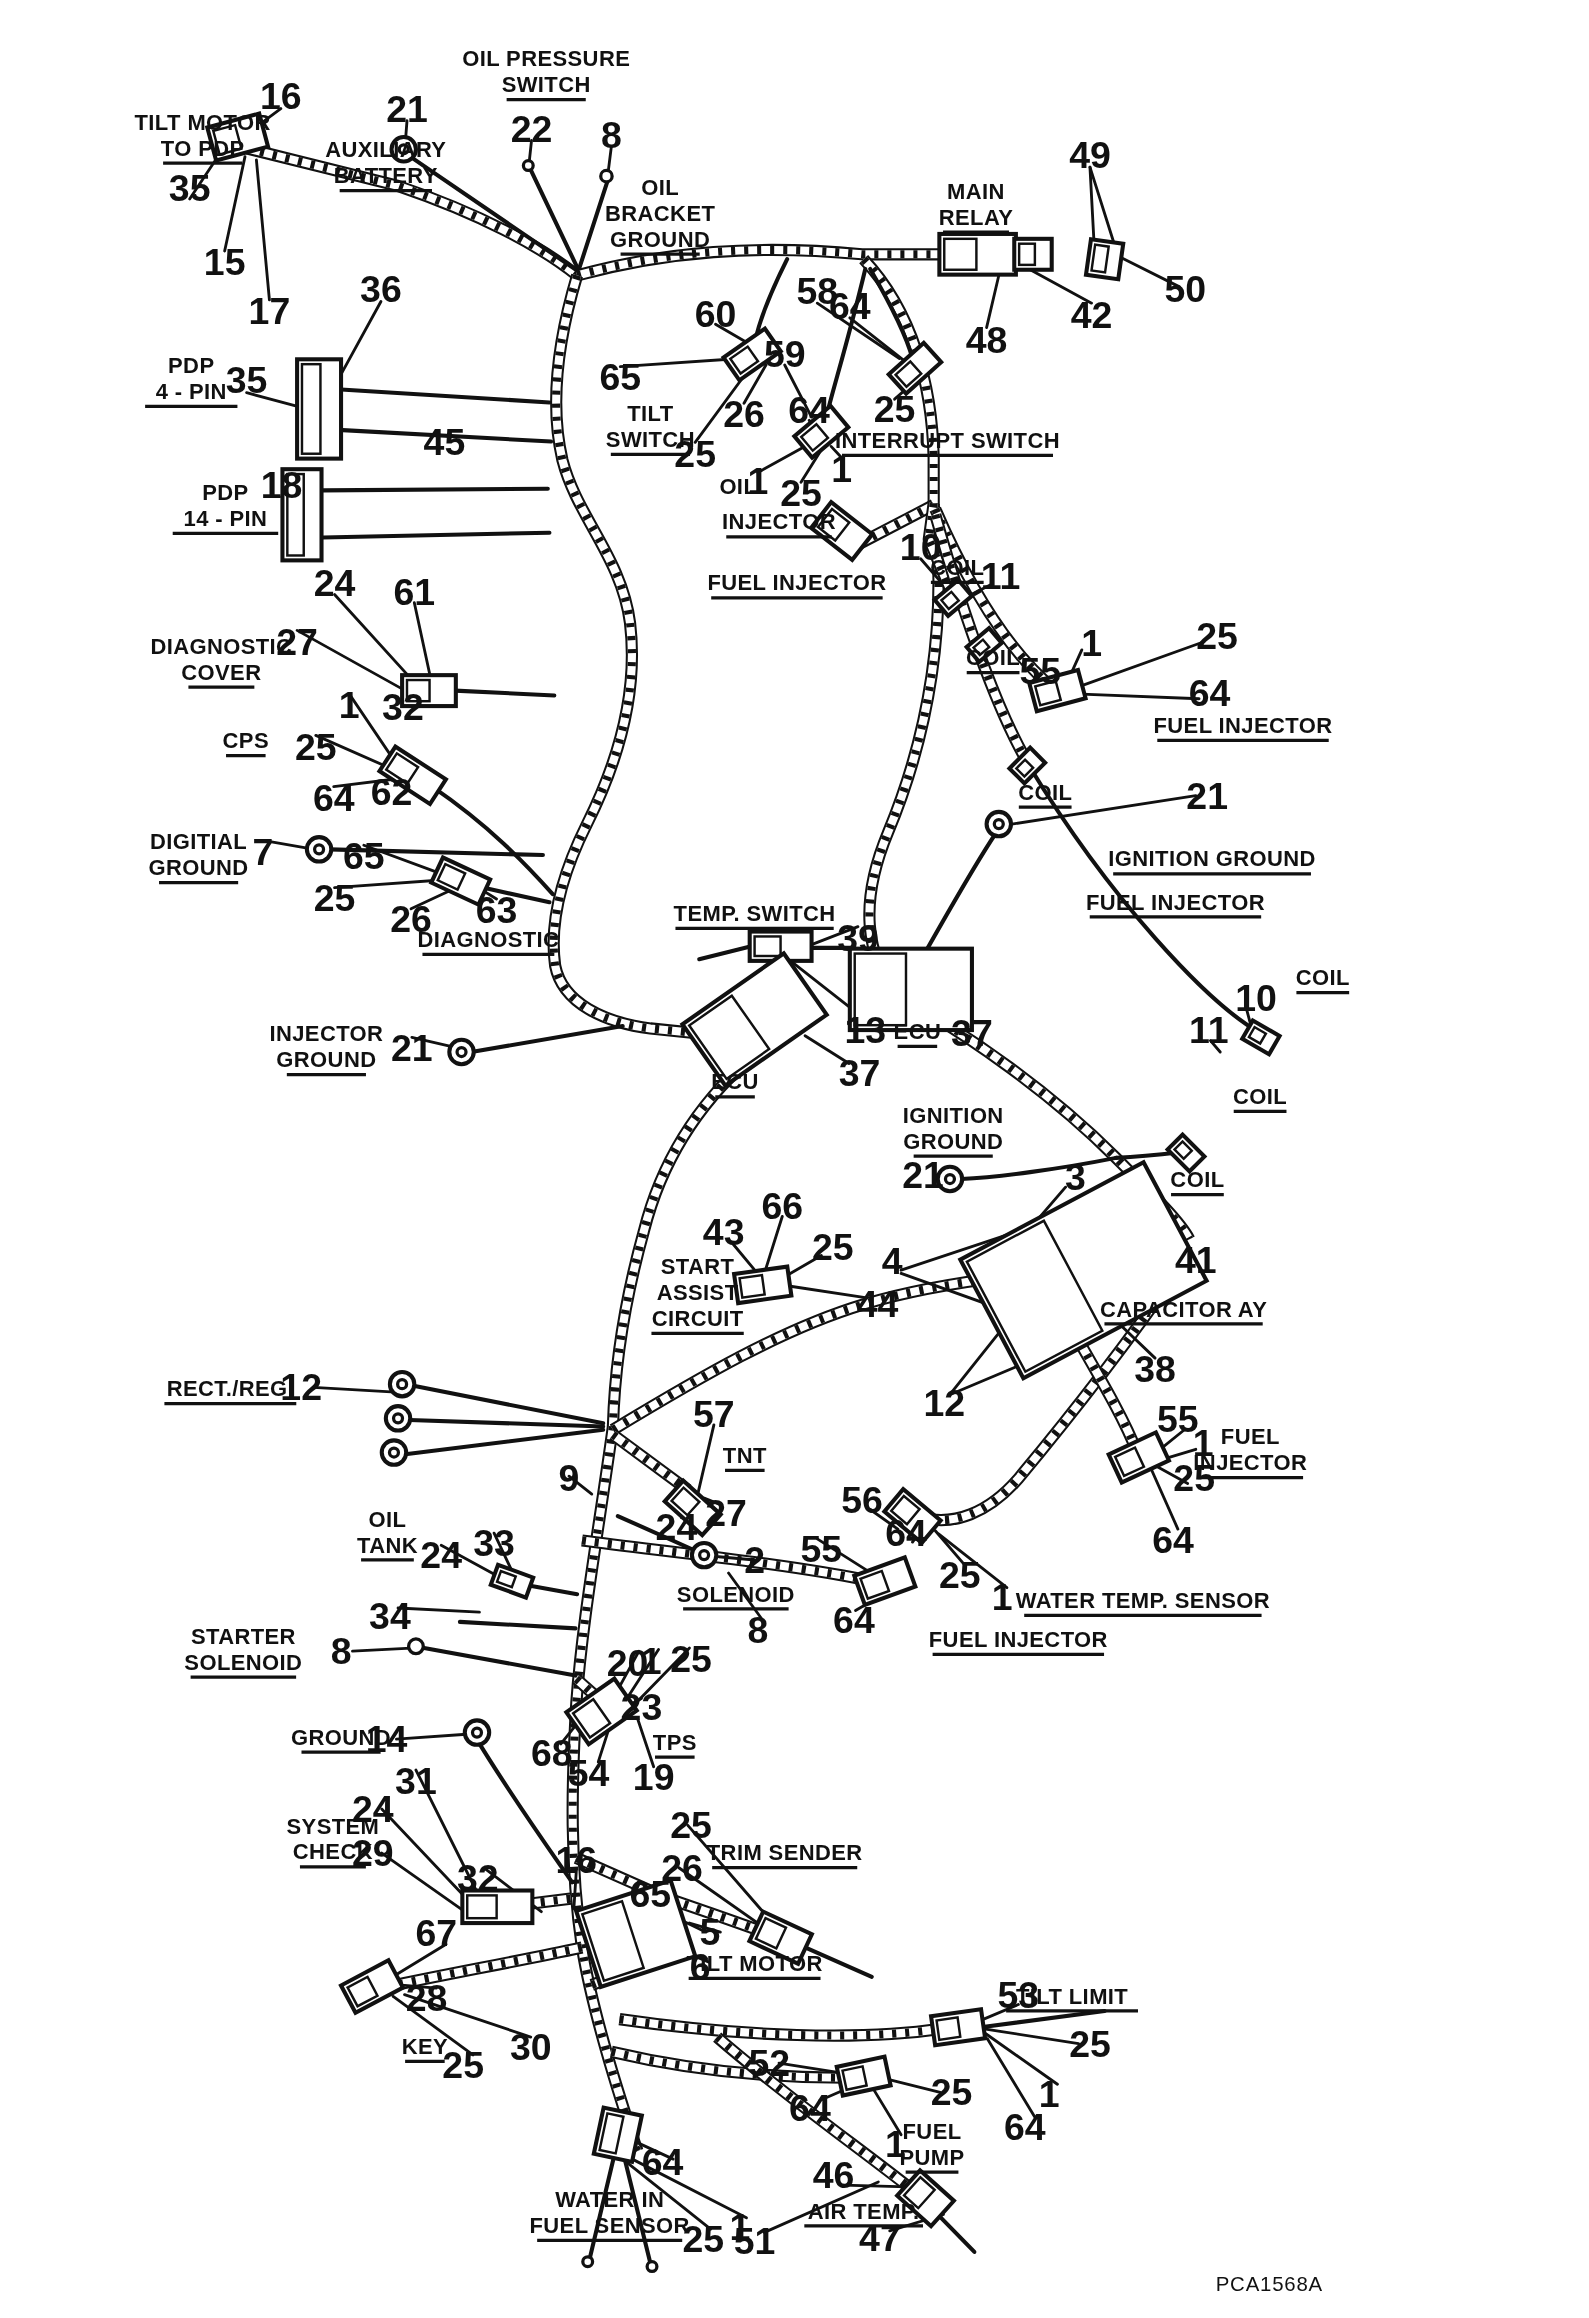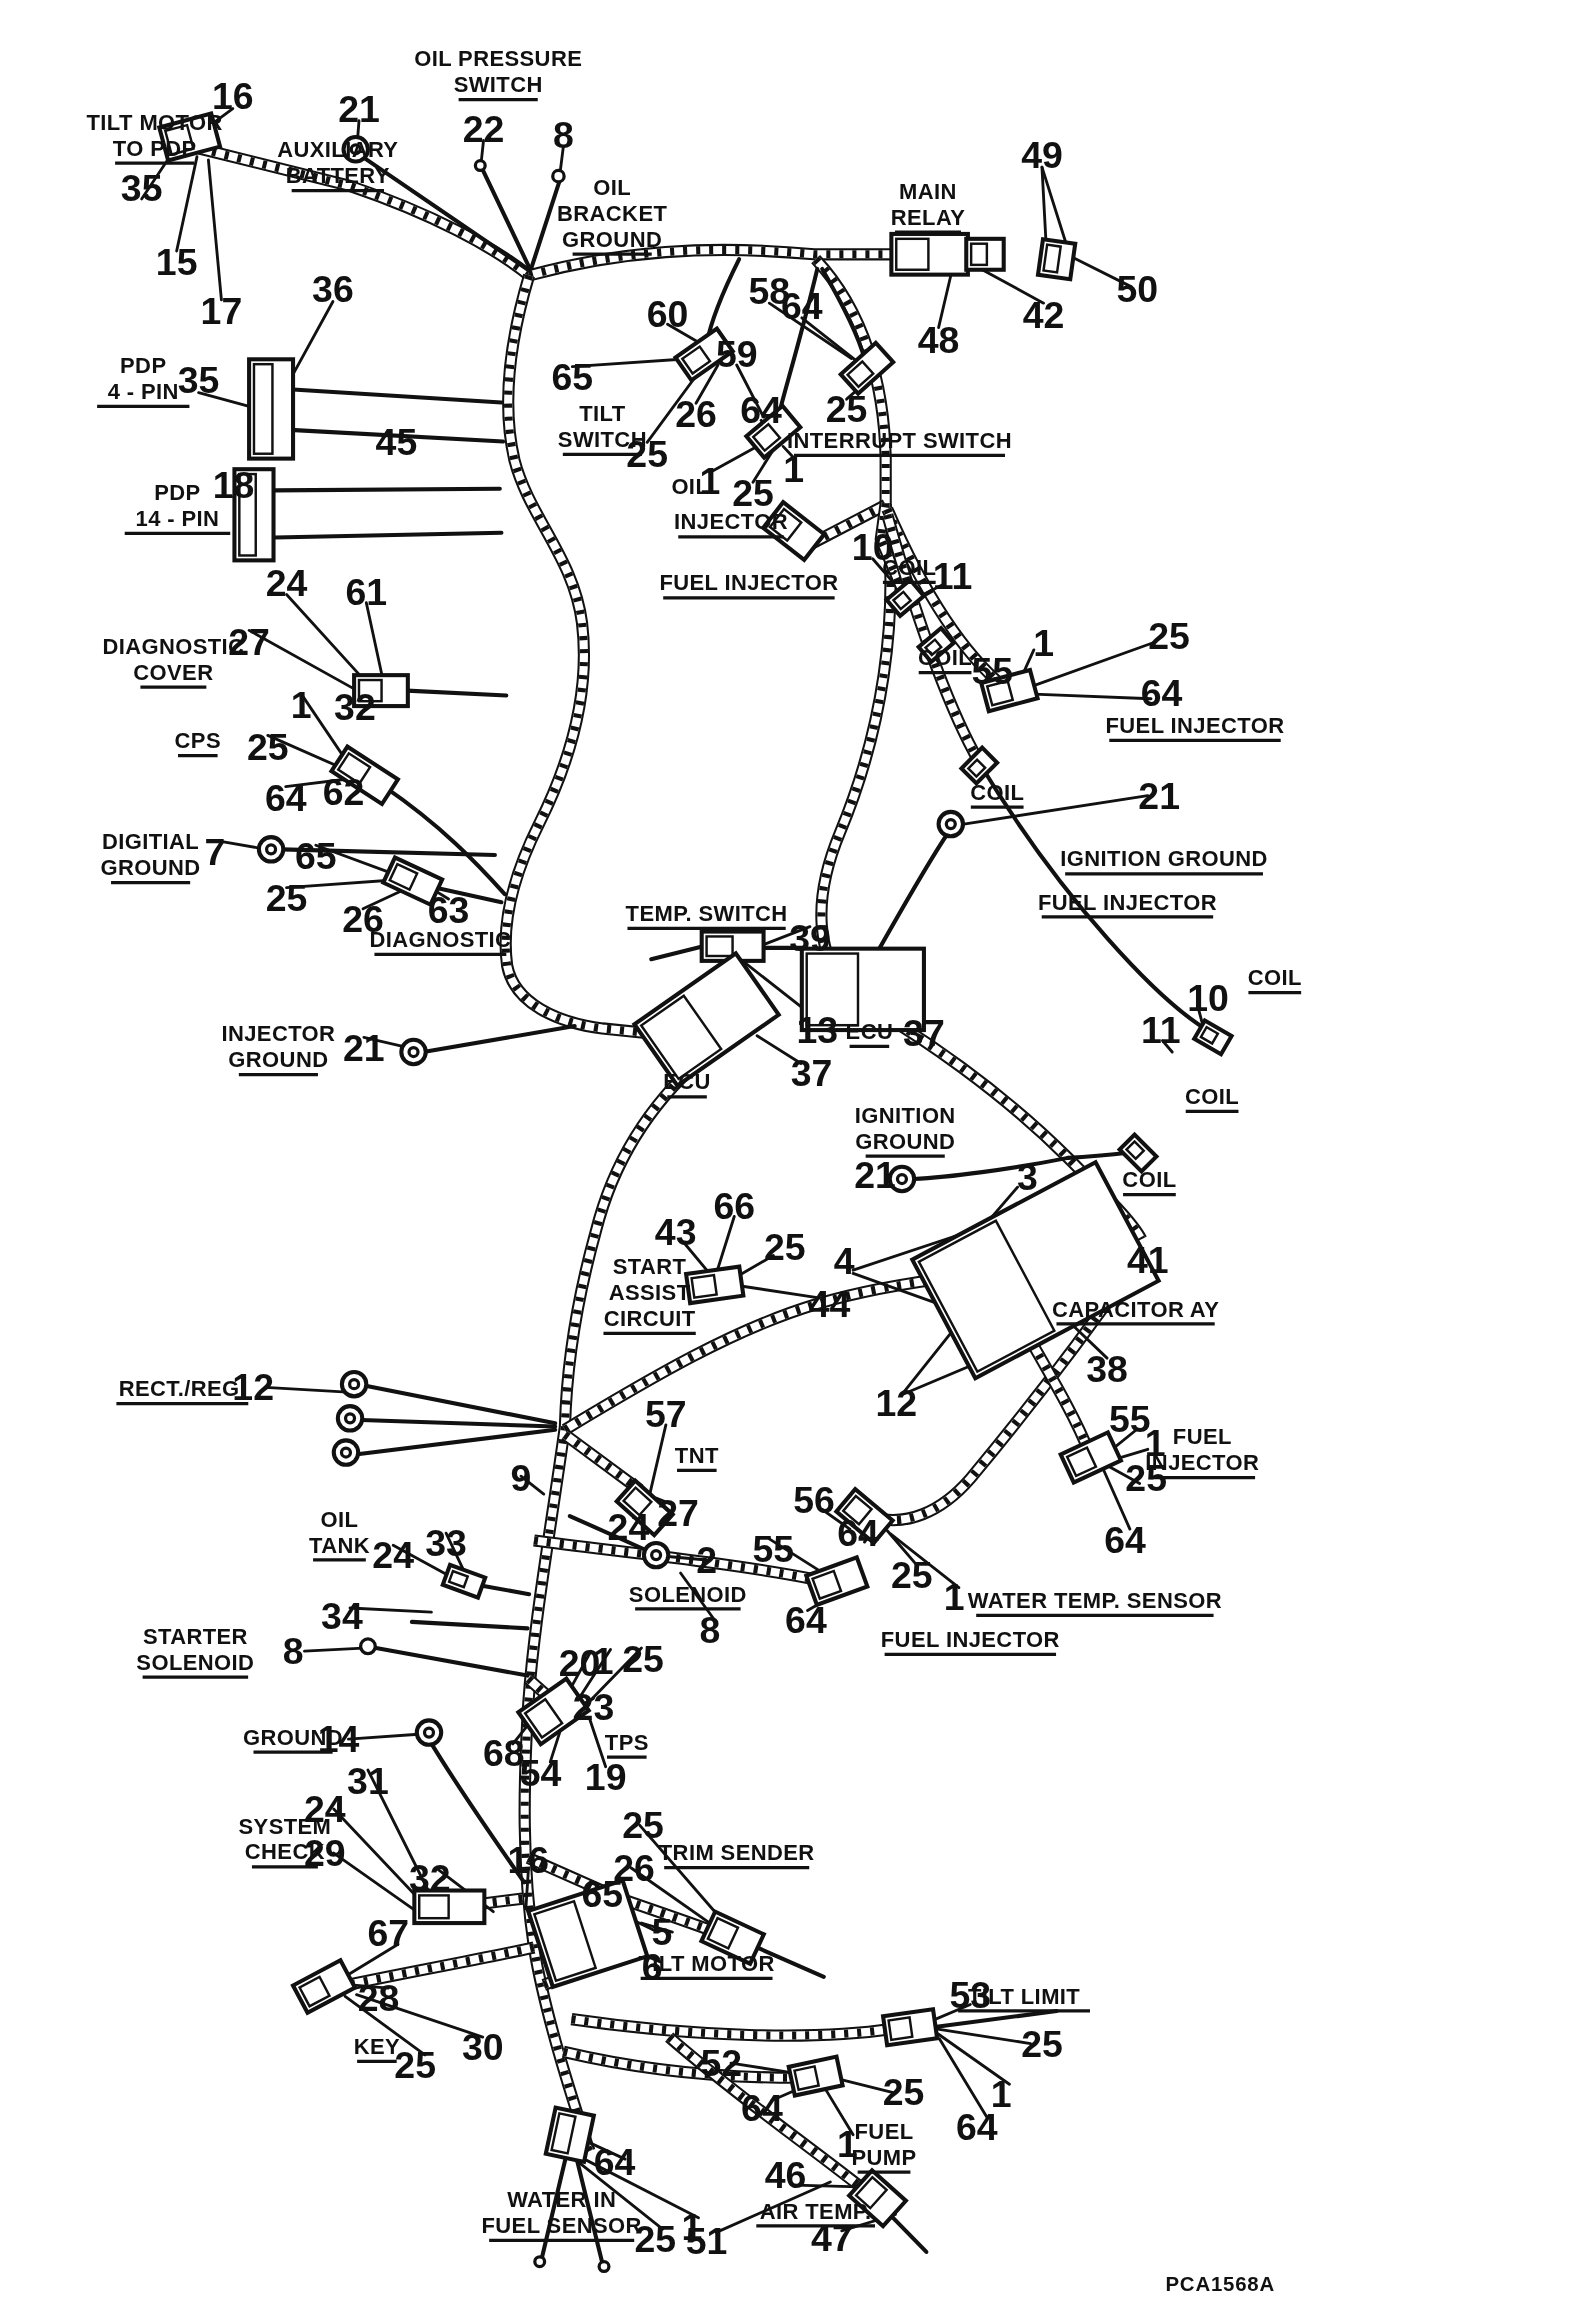--- a/index.html
+++ b/index.html
@@ -1,19 +1,19 @@
 <!DOCTYPE html>
 <html style="font-size:13px"><head>
 <meta charset="utf-8">
 <style>
   html,body{margin:0;padding:0;background:#ffffff;}
   body{width:1589px;height:2319px;position:relative;font-family:"Liberation Sans",sans-serif;}
-  #stage{position:absolute;left:0;top:0;width:1308px;height:2319px;}
+  #stage{position:absolute;left:0;top:0;width:1308px;height:2319px;padding-left:48px;}
   svg{display:block}
-  .figcode{position:absolute;right:33px;bottom:23px;font-weight:bold;font-size:20.4px;color:#111;letter-spacing:0.8px;}
+  .figcode{position:absolute;right:33px;bottom:23px;font-weight:normal;font-size:20.4px;color:#111;letter-spacing:0.8px;}
   text{fill:#111;font-family:"Liberation Sans","DejaVu Sans",sans-serif;font-weight:bold;}
   .lbl{font-size:27px;letter-spacing:0.5px;}
   .num{font-size:46px;}
 </style>
 </head>
 <body>
 
 <div id="stage">
   <svg id="diagram" width="1589" height="2319" viewBox="0 0 1952 2848" xmlns="http://www.w3.org/2000/svg">
     <g id="g-wires">

